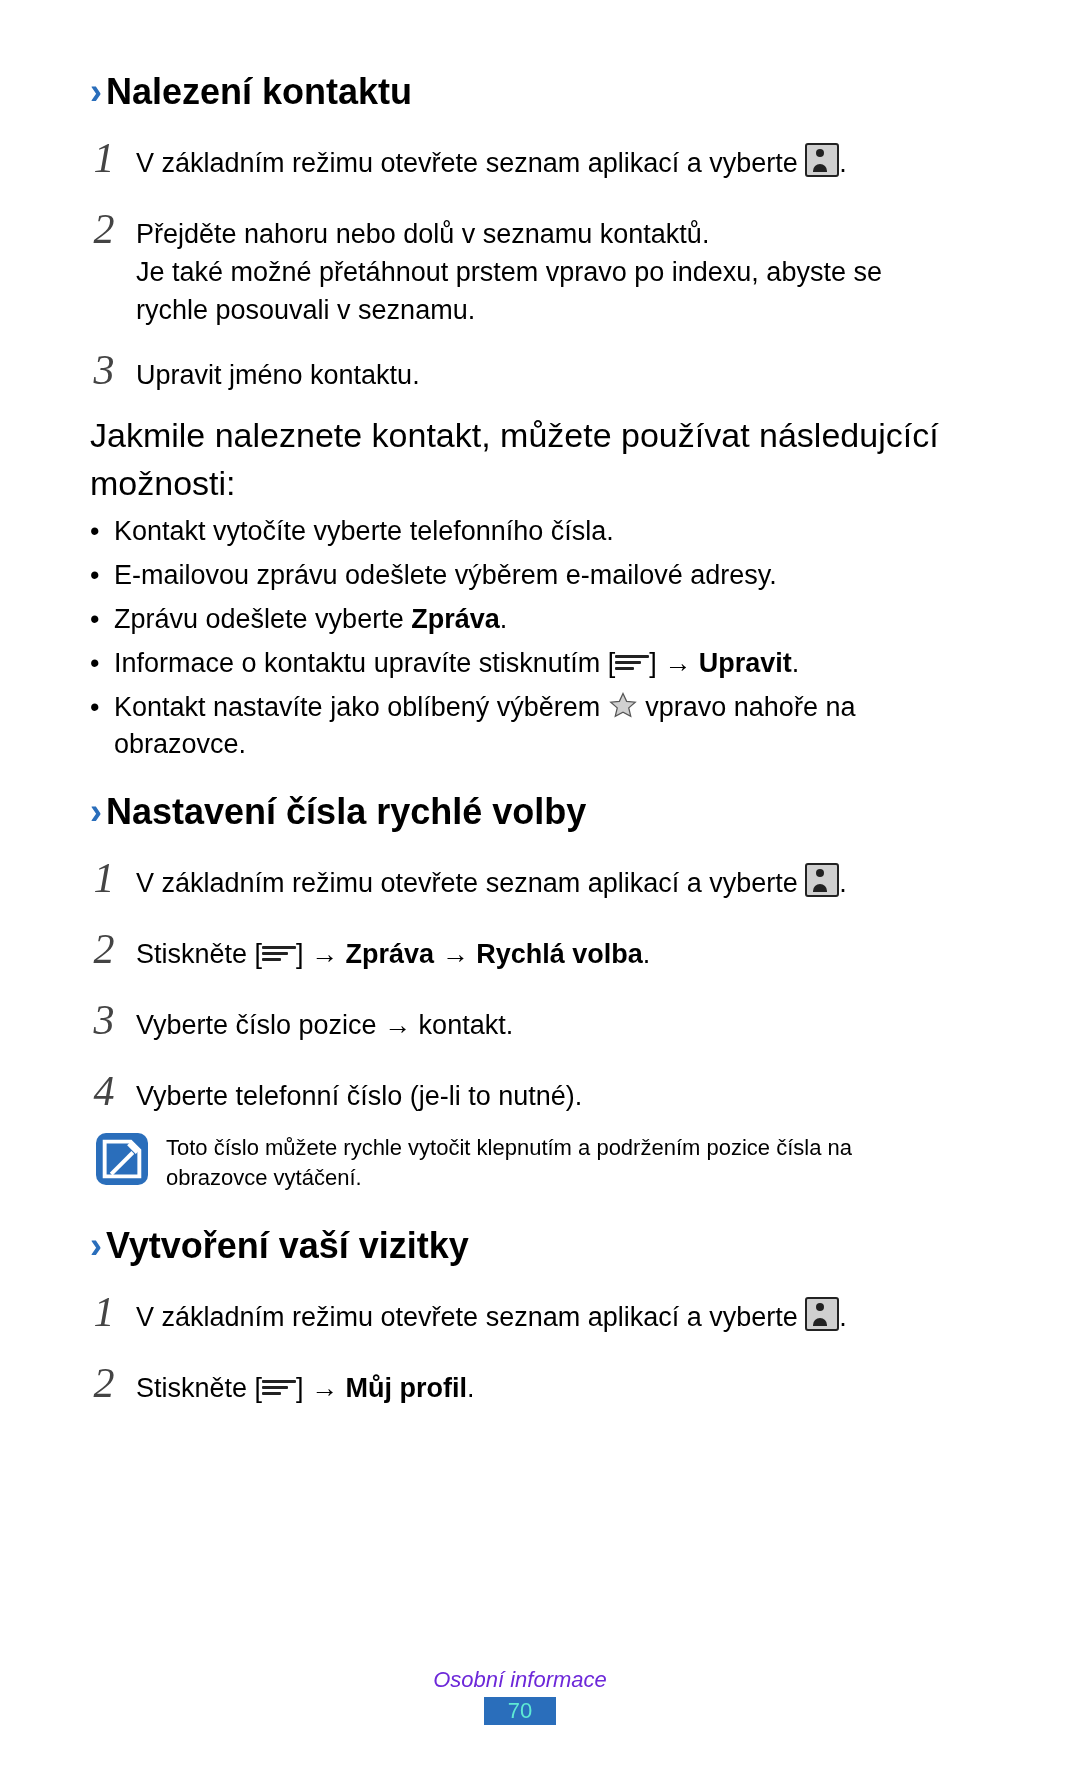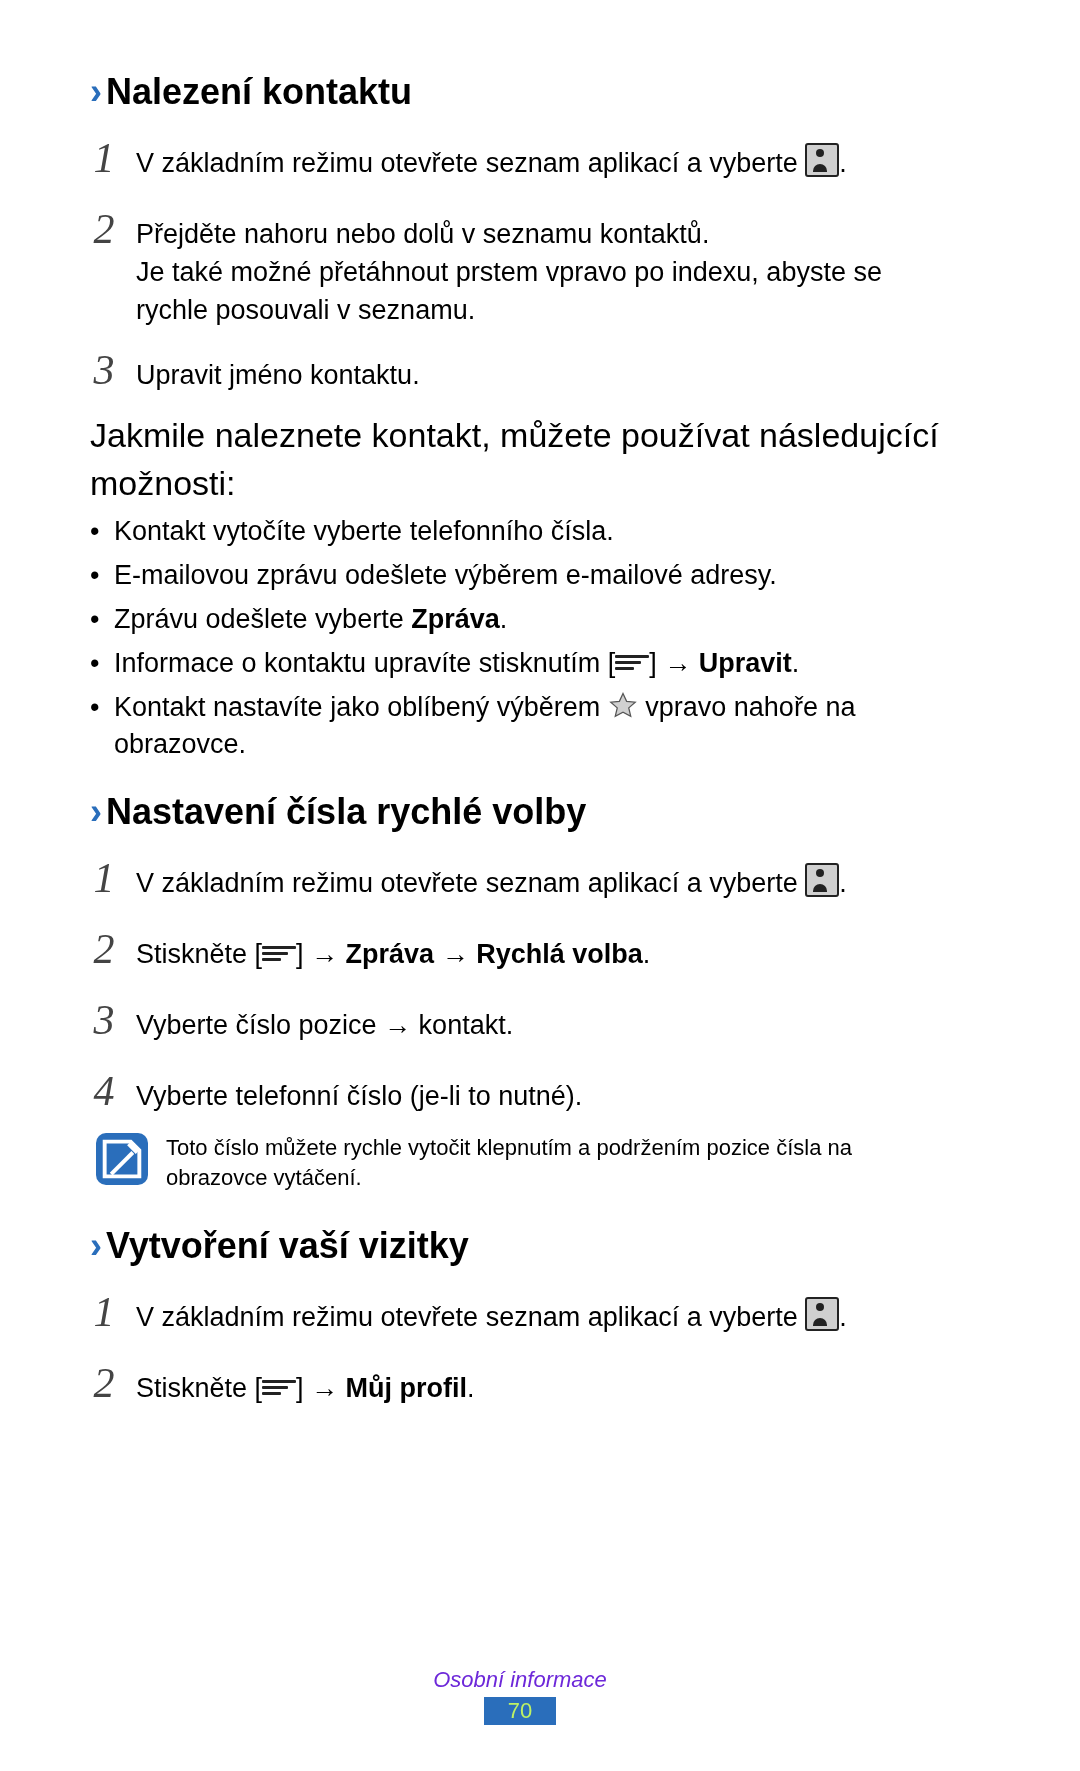--- a/index.html
+++ b/index.html
@@ -151,21 +151,21 @@
   }
   .footer-label{
     font-style:italic;
     font-size:22px;
     color:#6d28d9;
     margin-bottom:4px;
   }
   .page-num{
     display:inline-block;
     background:#2a6ebb;
-    color:#bef264;
+    color:#5eead4;
     font-size:22px;
     padding:1px 24px;
   }
   .sec2 { margin-top:6px; }
   .sec3 { margin-top:10px; }
 </style>
 </head>
 <body>
 
 <div class="page">

